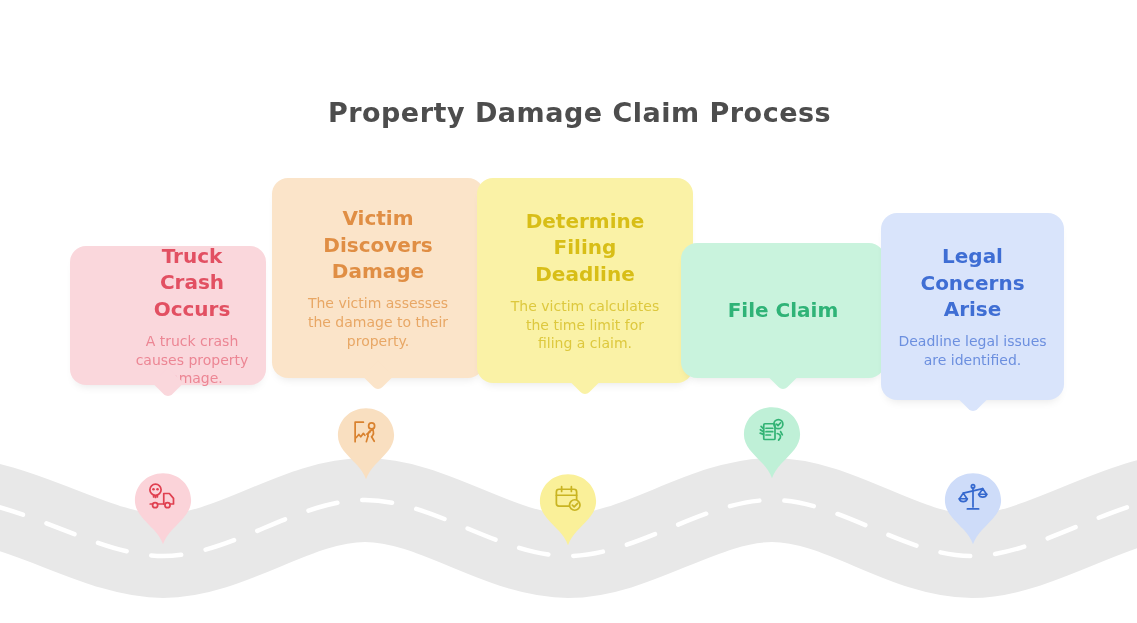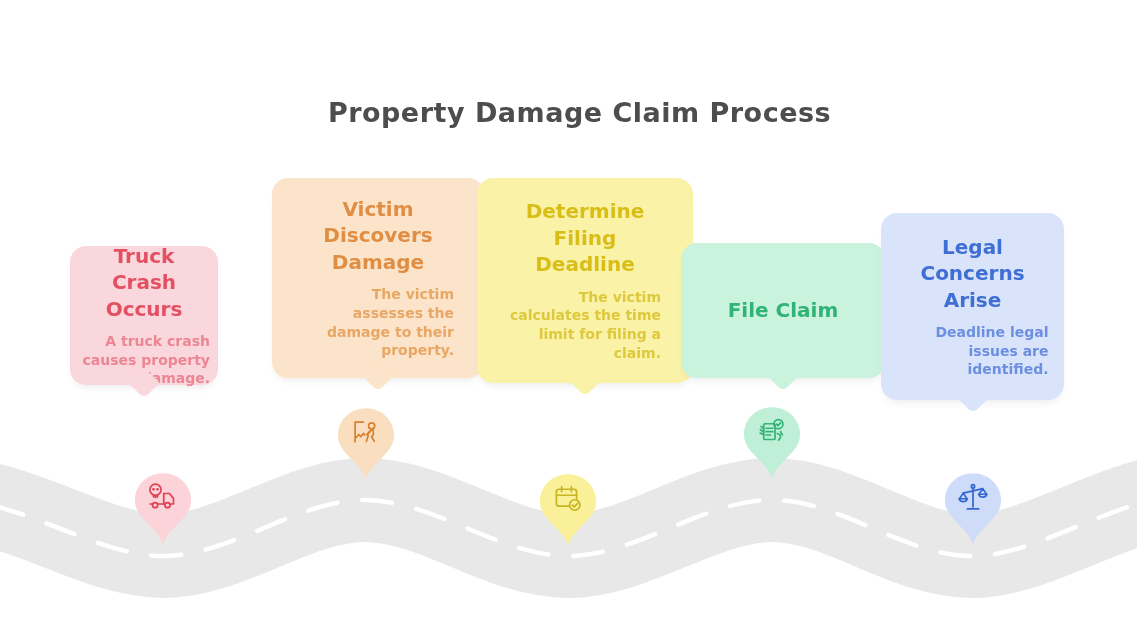--- a/index.html
+++ b/index.html
@@ -46,43 +46,42 @@
     margin: 0; padding: 0 10px;
     max-width: 136px;
     font-size: 20px; line-height: 1.32;
     font-weight: 700;
     color: var(--titlec);
   }
   .card p {
     margin: 0; padding: 0 8px;
     max-width: 152px;
     font-size: 14px; line-height: 1.34;
-    font-weight: 700;
+    font-weight: 400;
     color: var(--bodyc);
-    text-align: right;
   }
   
   .pin { position: absolute; width: 62px; height: 78px; z-index: 2; }
   .pin .pin-shape { position:absolute; inset:0; width:62px; height:78px; }
   .pin .pin-shape path { fill: var(--pin); }
   .pin .pin-icon {
     position: absolute; top: 10px; left: 13px;
     width: 36px; height: 36px;
     color: var(--icon);
   }
   .pin .pin-icon svg { width: 36px; height: 36px; display:block; }
   .pin .pin-icon svg * {
     fill: none; stroke: currentColor;
     stroke-width: 2.3; stroke-linecap: round; stroke-linejoin: round;
   }
   .pin .pin-icon svg .dot { fill: currentColor; stroke: none; }
   .pin .pin-icon svg .bgfill { fill: var(--pin); }
 
   
-  #card-0 { left: 70px;  top: 246px; width: 148px; height: 139px; }
+  #card-0 { left: 70px;  top: 246px; width: 148px; height: 139px; padding-left: 48px; }
   #card-1 { left: 272px; top: 178px; width: 212px; height: 200px; }
   #card-2 { left: 477px; top: 178px; width: 216px; height: 205px; }
   #card-3 { left: 681px; top: 243px; width: 204px; height: 135px; }
   #card-4 { left: 881px; top: 193px; width: 183px; height: 187px; margin-top: 20px; }
 
   #pin-0 { left: 132px; top: 470px; }
   #pin-1 { left: 335px; top: 405px; }
   #pin-2 { left: 537px; top: 471px; }
   #pin-3 { left: 741px; top: 404px; }
   #pin-4 { left: 942px; top: 470px; }

